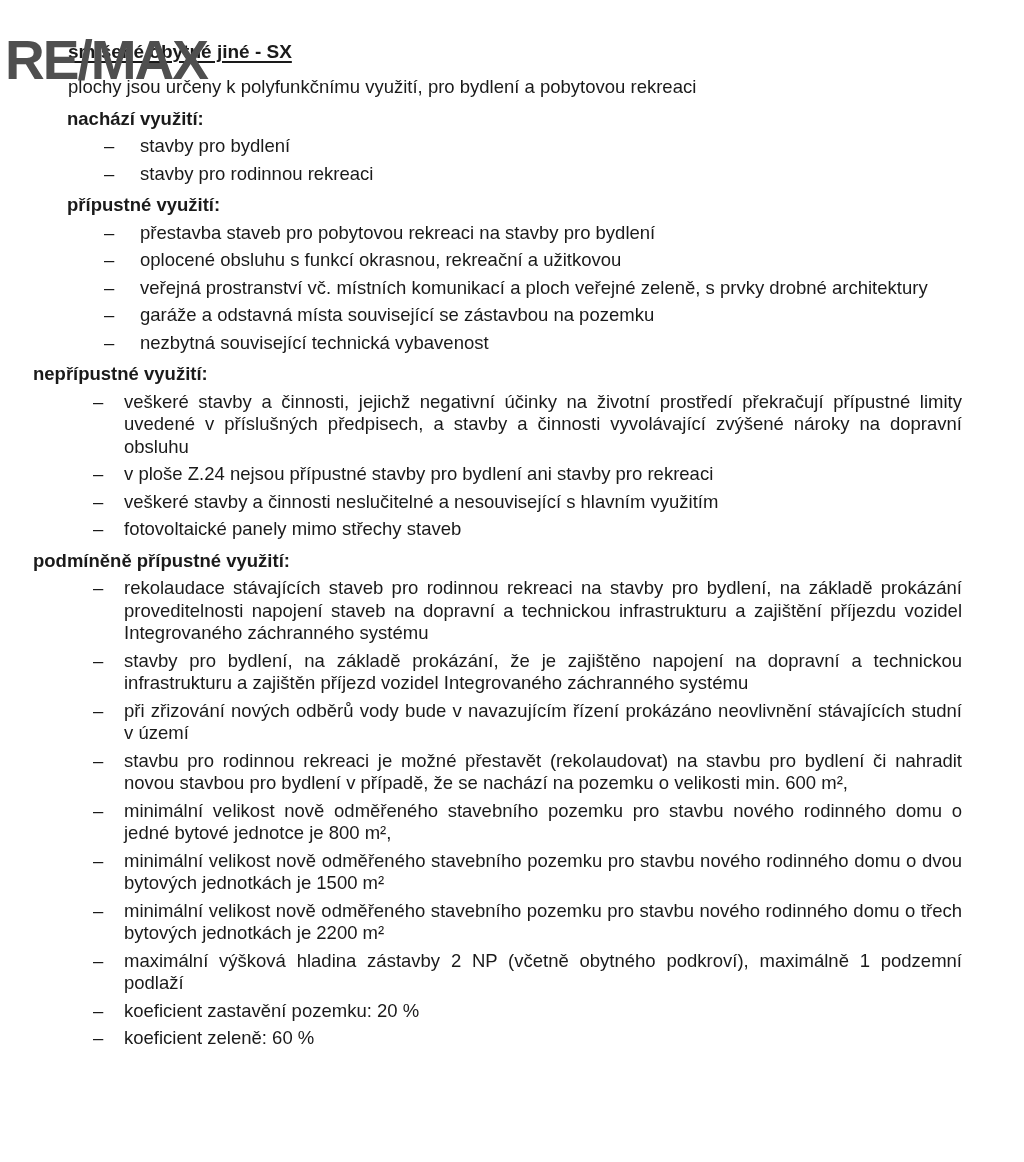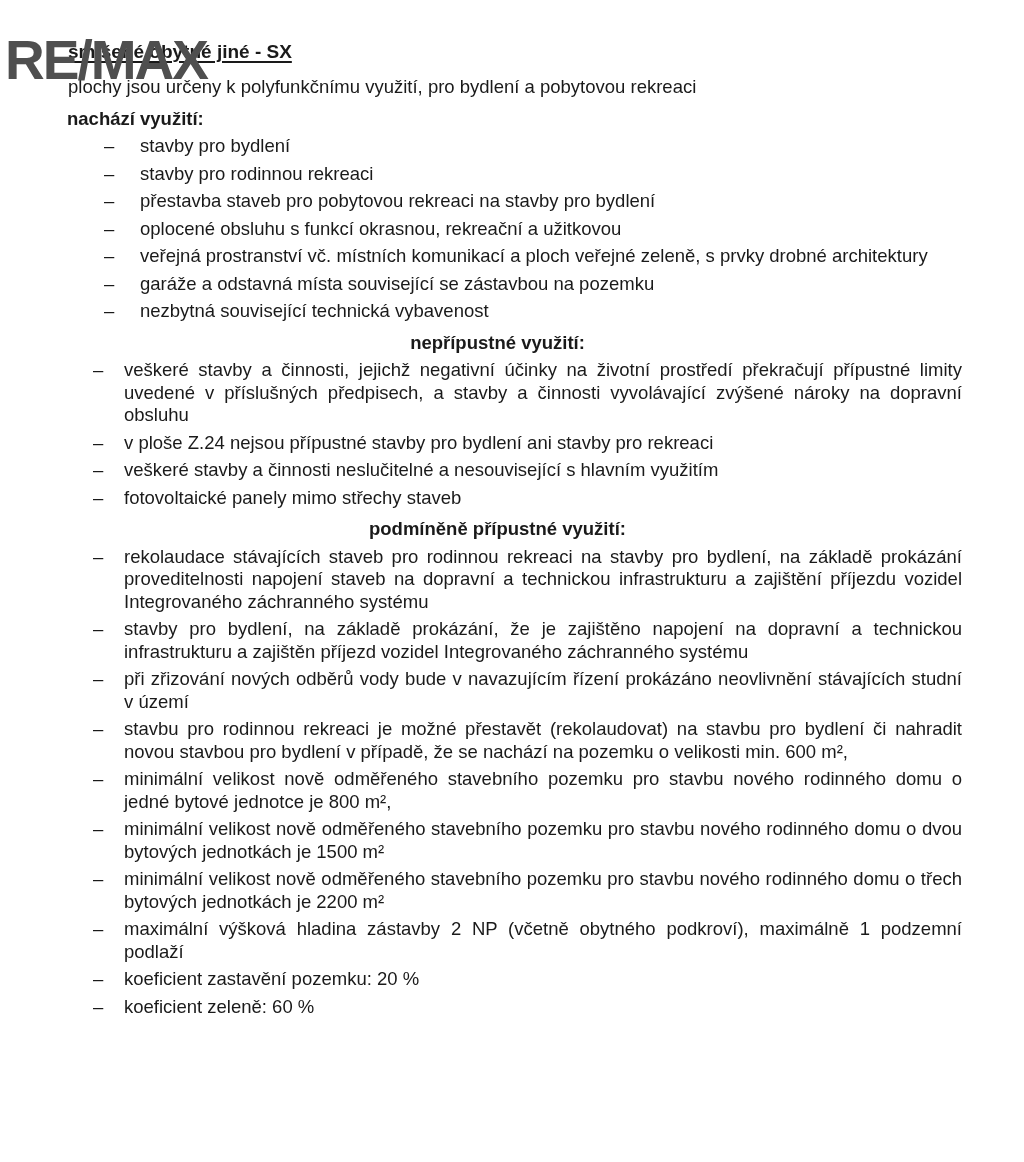--- a/index.html
+++ b/index.html
@@ -42,21 +42,21 @@
   }
 
   .intro { margin: 13px 62px 8px 68px; }
 
   h2.section-heading {
     font-size: 18.5px;
     line-height: 22.5px;
     font-weight: bold;
     margin: 9px 62px 3px 67px;
   }
-  .group-b h2.section-heading { margin-left: 33px; text-align: center; }
+  .group-b h2.section-heading { margin-left: 33px; }
 
   .item {
     display: flex;
     margin: 5px 62px 5px 104px;
     text-align: justify;
   }
   .group-b .item { margin-left: 93px; }
 
   .item .dash { flex: 0 0 36px; }
   .group-b .item .dash { flex-basis: 31px; }
@@ -79,20 +79,21 @@
       <span class="dash">–</span>
       <span class="txt">stavby pro bydlení</span>
     </div>
     <div class="item">
       <span class="dash">–</span>
       <span class="txt">stavby pro rodinnou rekreaci</span>
     </div>
   </div>
 
   <div class="group-a">
+    <h2 class="section-heading">přípustné využití:</h2>
     <div class="item">
       <span class="dash">–</span>
       <span class="txt">přestavba staveb pro pobytovou rekreaci na stavby pro bydlení</span>
     </div>
     <div class="item">
       <span class="dash">–</span>
       <span class="txt">oplocené obsluhu s funkcí okrasnou, rekreační a užitkovou</span>
     </div>
     <div class="item">
       <span class="dash">–</span>

